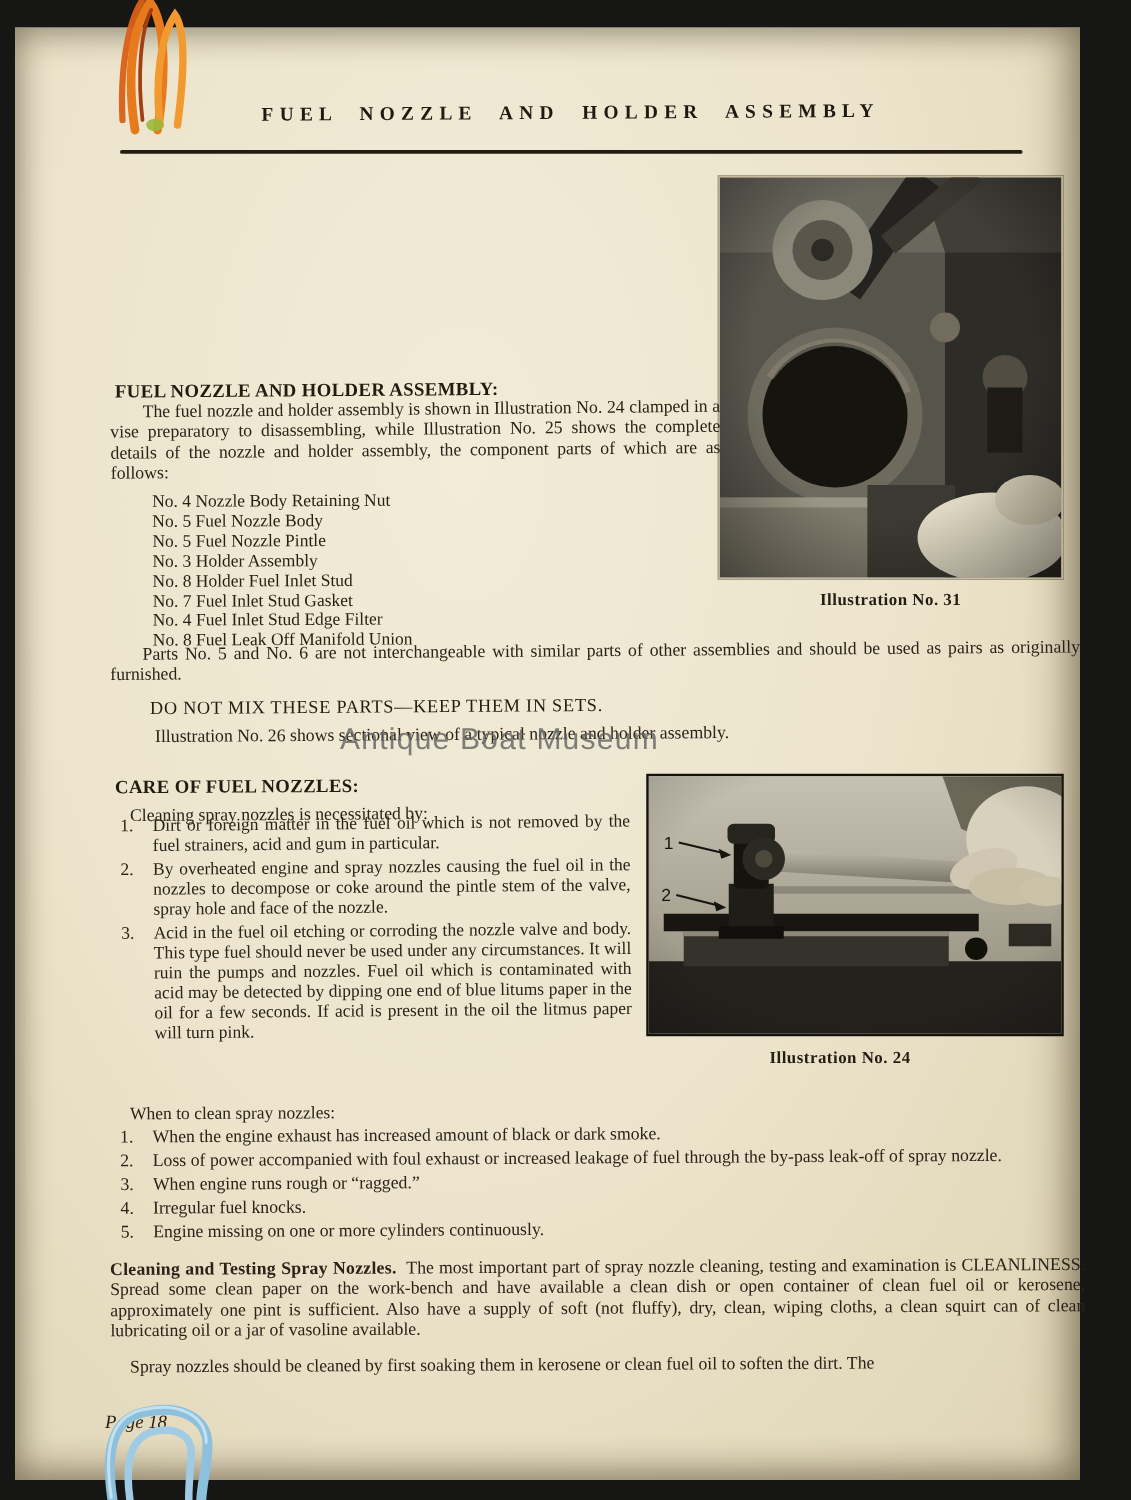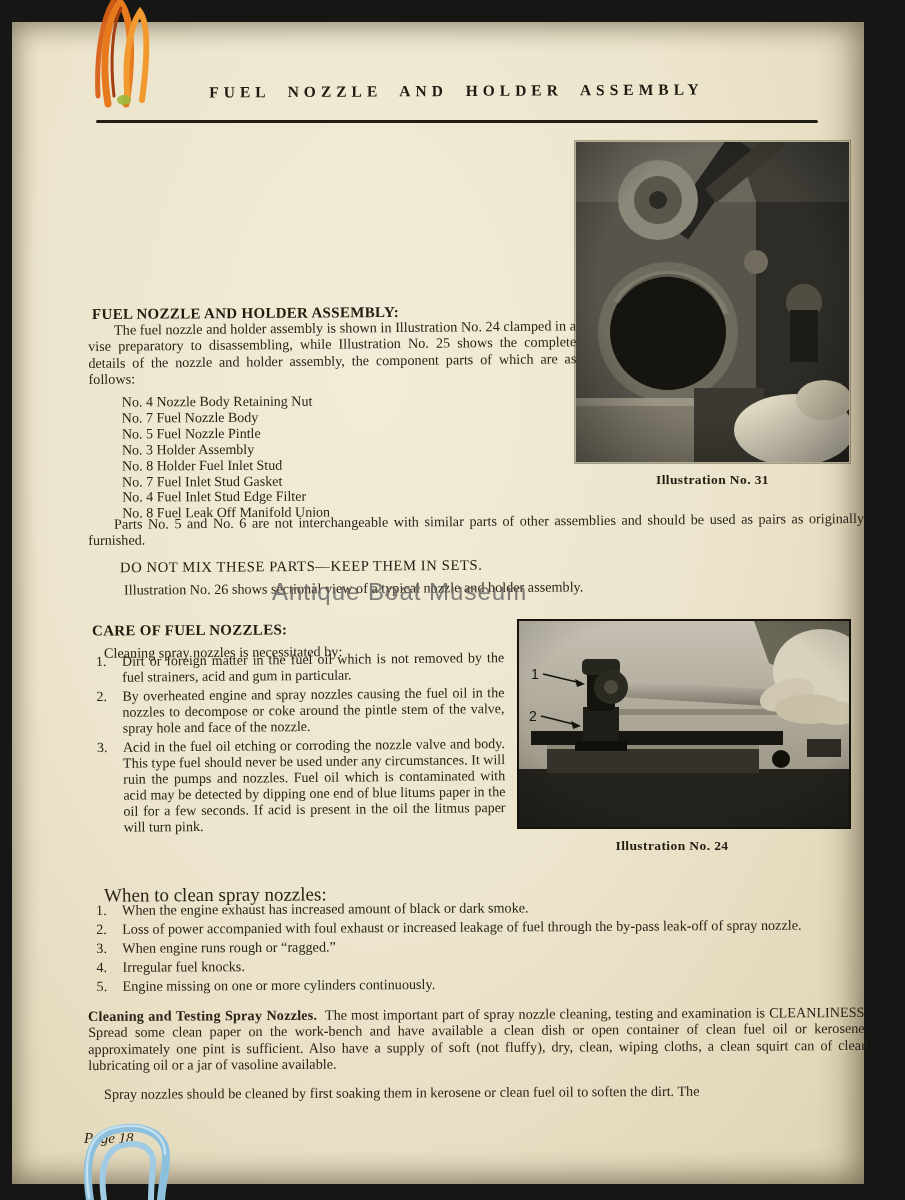--- a/index.html
+++ b/index.html
@@ -46,21 +46,21 @@
     font-family:"Liberation Sans",sans-serif;font-size:24px;letter-spacing:1px;
     color:rgba(100,100,100,.82);
   }
   .sec2-intro{position:absolute;top:622px;left:92px;font-size:14.2px;margin:0;transform:rotate(-0.4deg);}
   .list{position:absolute;transform-origin:0 0;}
   .reasons{top:632px;left:84px;width:408px;font-size:14px;line-height:16px;transform:rotate(-0.55deg);}
   .when{top:880px;left:84px;width:772px;font-size:14.2px;line-height:16px;transform:rotate(-0.35deg);}
   .li{display:flex;margin-bottom:3px;}
   .num{width:26px;flex:none;}
   .li-text{flex:1;text-align:justify;}
-  .when-h{position:absolute;top:862px;left:92px;font-size:19px;margin:0;transform:rotate(-0.3deg);}
+  .when-h{position:absolute;top:862px;left:92px;font-size:14px;margin:0;transform:rotate(-0.3deg);}
   .sec3{top:986px;left:76px;width:780px;transform:rotate(-0.3deg);}
   .lead{font-weight:bold;letter-spacing:.2px;}
   .closing{top:1064px;left:76px;width:780px;text-indent:16px;transform:rotate(-0.3deg);}
   .pagenum{position:absolute;top:1108px;left:72px;font-style:italic;font-size:15px;color:#271f12;}
   .clip{position:absolute;z-index:10;}
   .clip-orange{left:84px;top:-4px;}
   .clip-blue{left:74px;top:1114px;}
 </style>
 </head>
 <body>
@@ -104,21 +104,21 @@
     </div>
     <figcaption class="figcap">Illustration No. 31</figcaption>
   </figure>
 
   <h2 class="h sec1-h">FUEL NOZZLE AND HOLDER ASSEMBLY:</h2>
 
   <p class="para sec1-intro">The fuel nozzle and holder assembly is shown in Illustration No. 24 clamped in a vise preparatory to disassembling, while Illustration No. 25 shows the complete details of the nozzle and holder assembly, the component parts of which are as follows:</p>
 
   <div class="parts">
     <div class="part-line">No. 4 Nozzle Body Retaining Nut</div>
-    <div class="part-line">No. 7 Fuel Nozzle Body</div>
+    <div class="part-line">No. 5 Fuel Nozzle Body</div>
     <div class="part-line">No. 5 Fuel Nozzle Pintle</div>
     <div class="part-line">No. 3 Holder Assembly</div>
     <div class="part-line">No. 8 Holder Fuel Inlet Stud</div>
     <div class="part-line">No. 7 Fuel Inlet Stud Gasket</div>
     <div class="part-line">No. 4 Fuel Inlet Stud Edge Filter</div>
     <div class="part-line">No. 8 Fuel Leak Off Manifold Union</div>
   </div>
 
   <p class="para pairs">Parts No. 5 and No. 6 are not interchangeable with similar parts of other assemblies and should be used as pairs as originally furnished.</p>
   <p class="warning">DO NOT MIX THESE PARTS—KEEP THEM IN SETS.</p>

